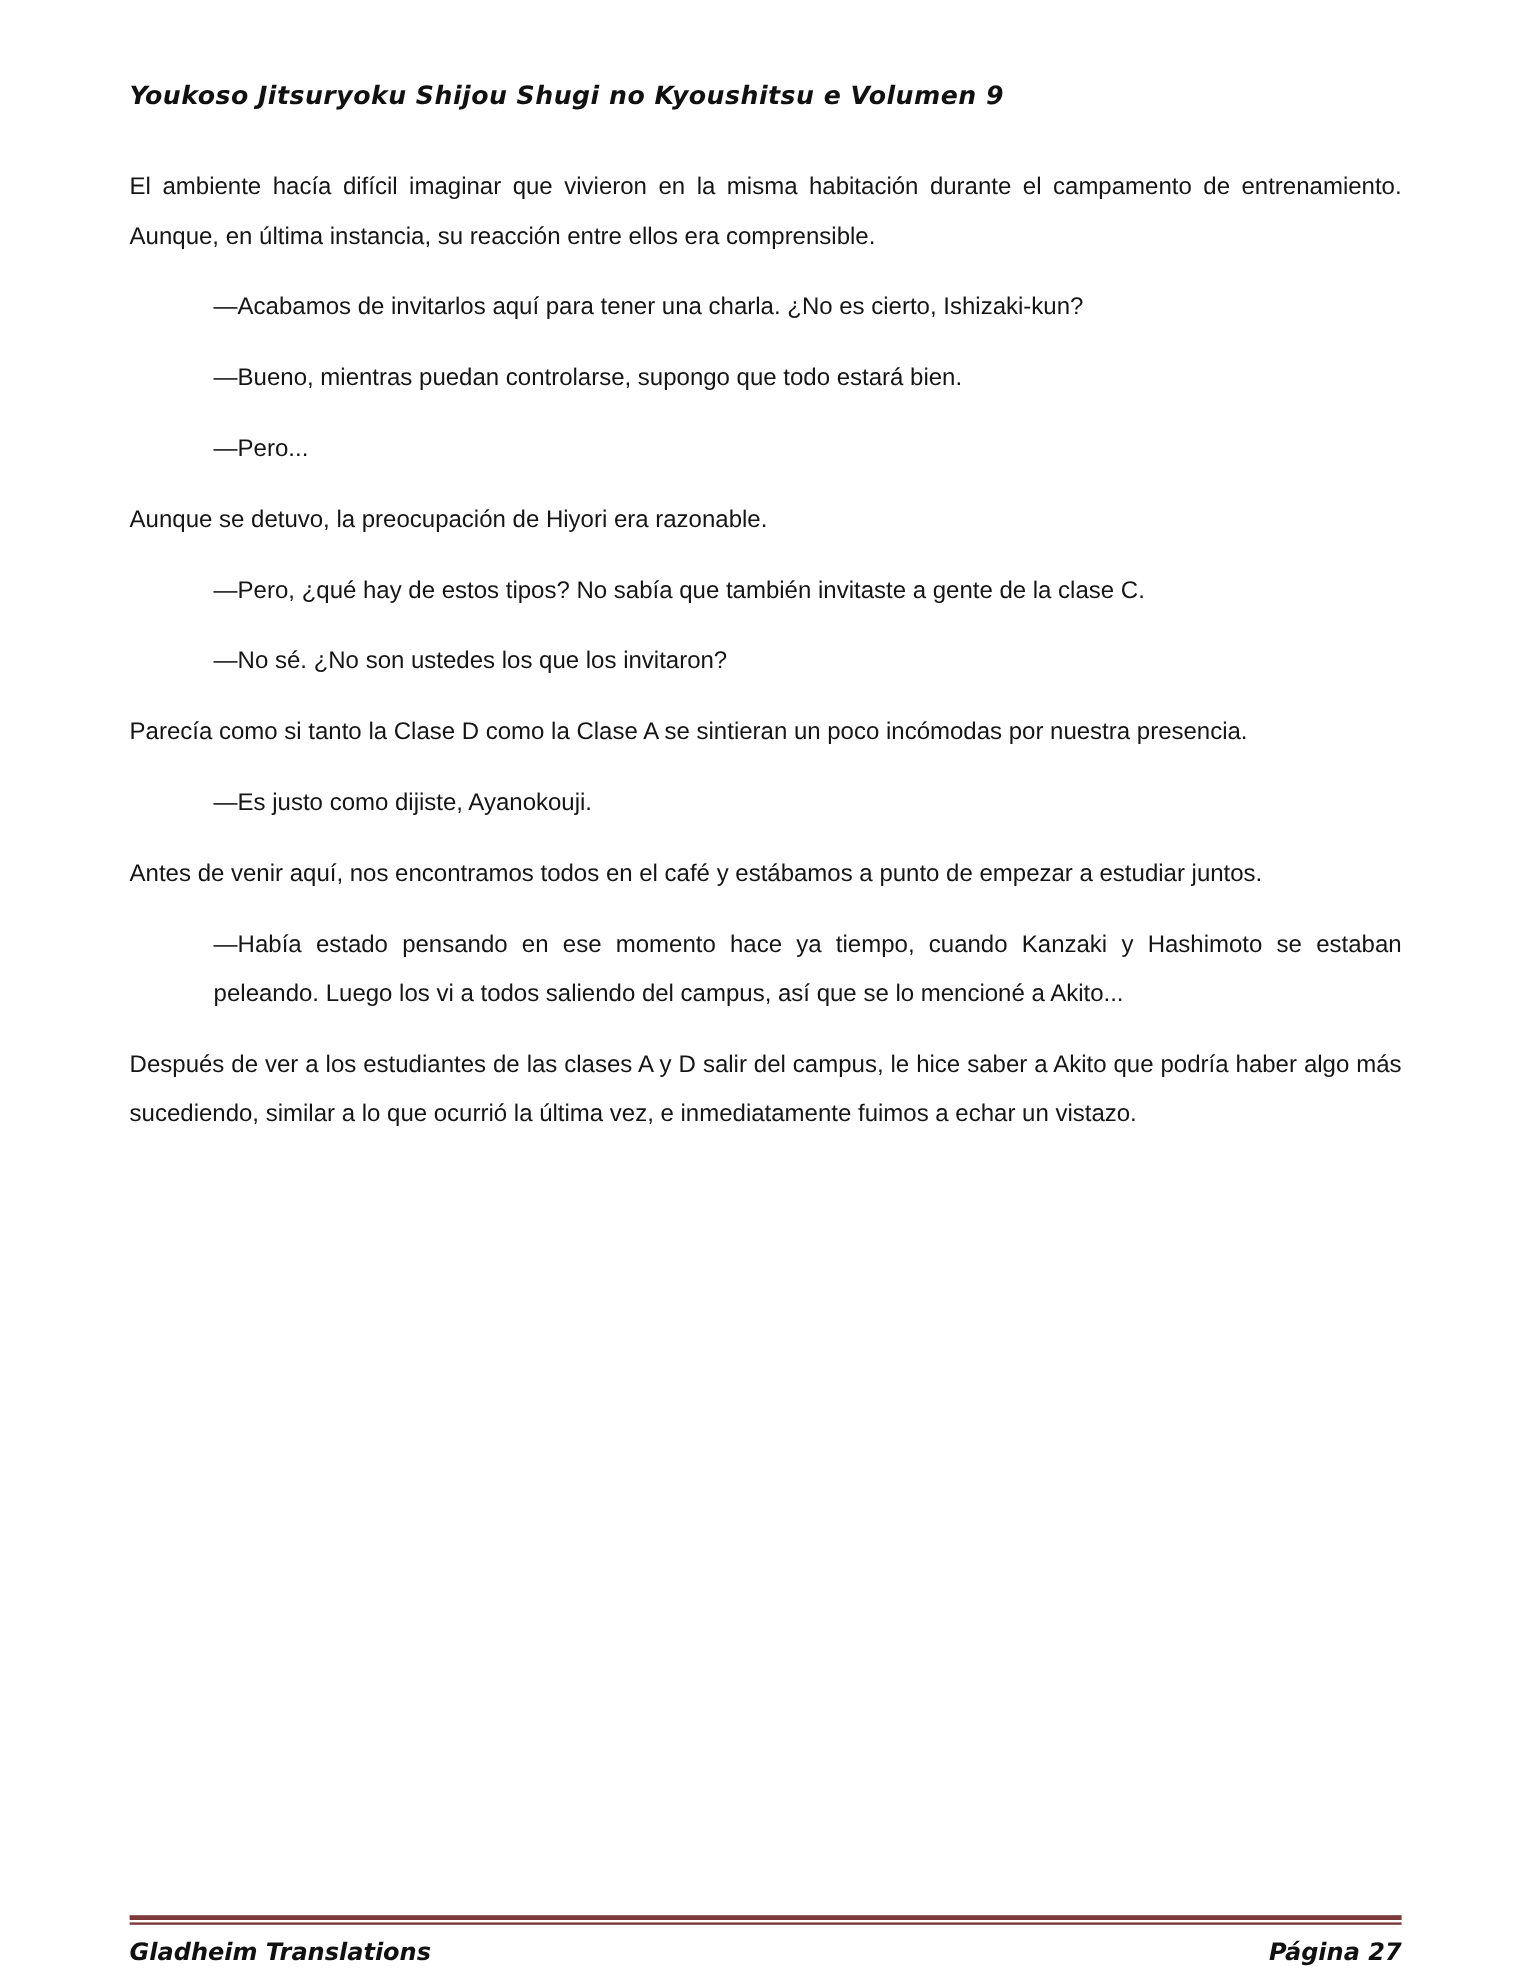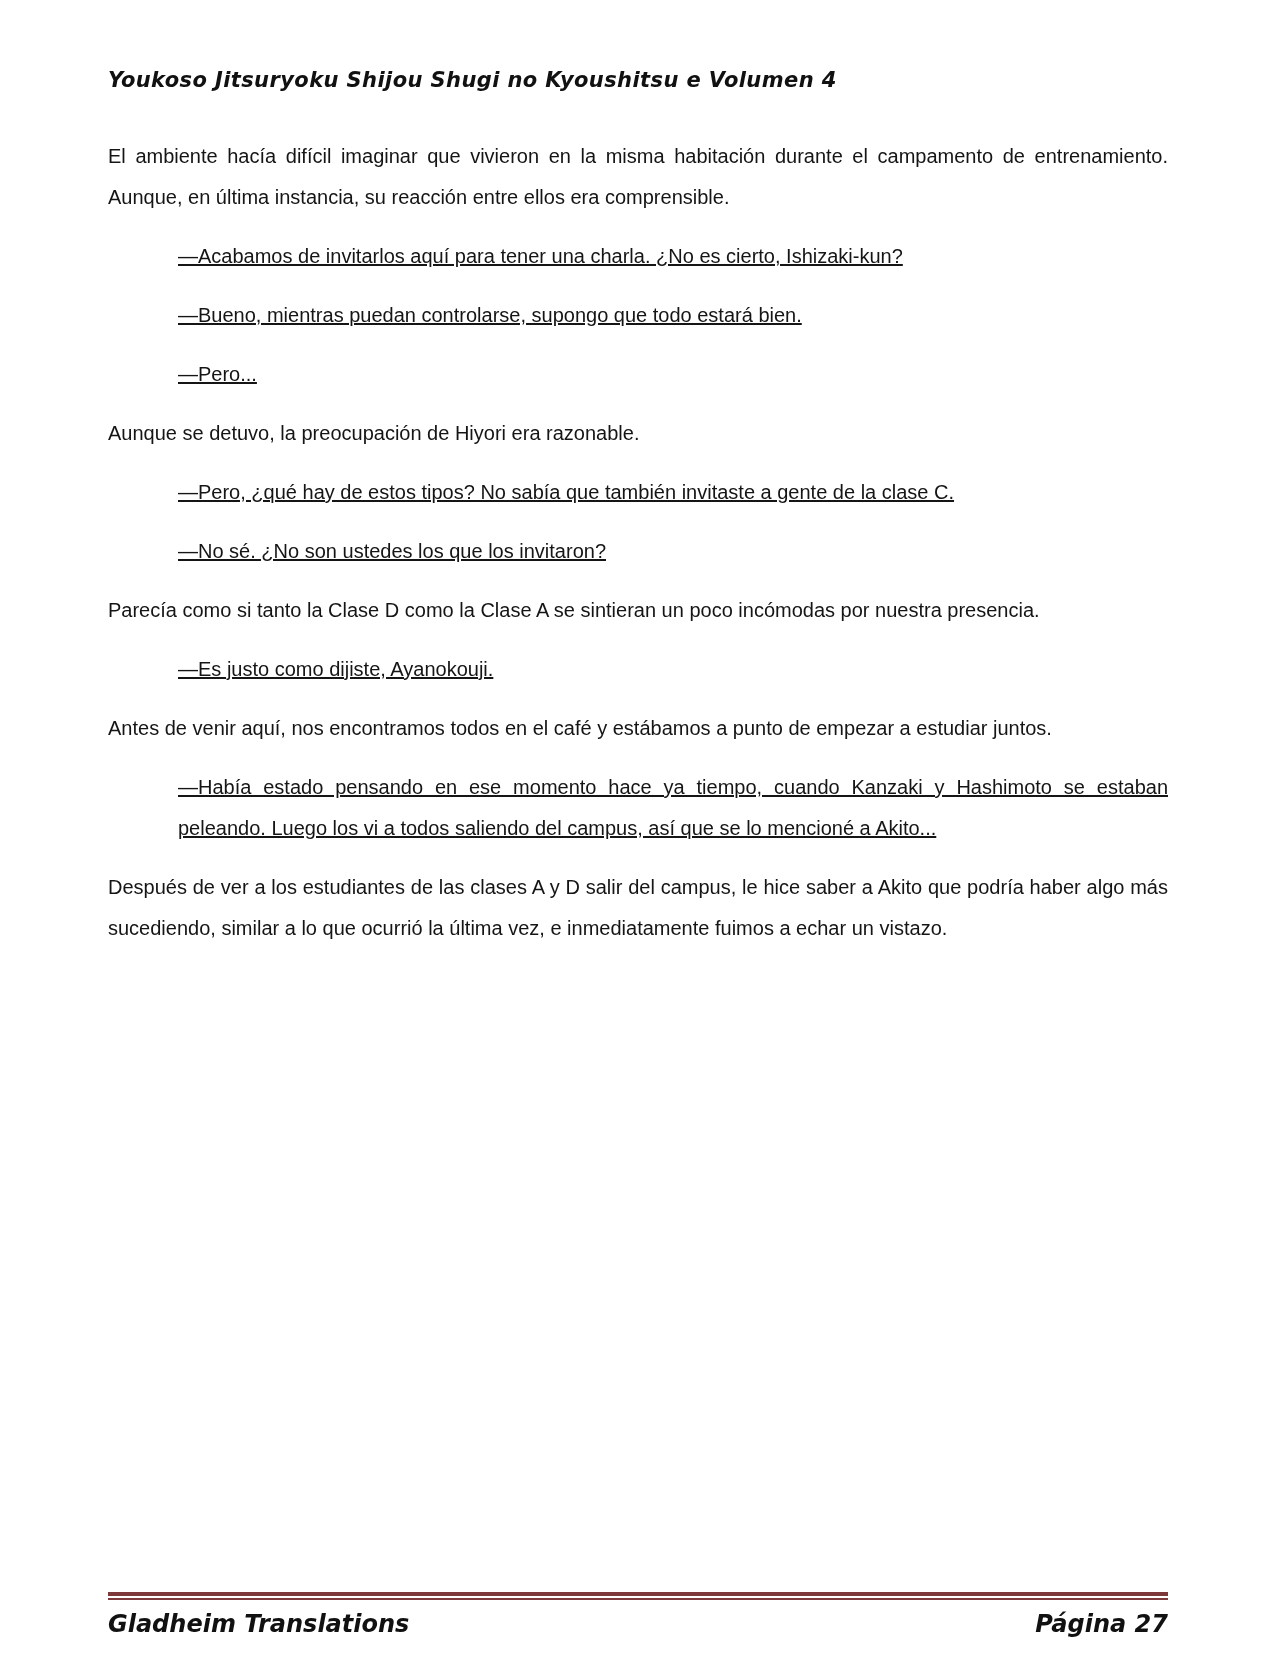--- a/index.html
+++ b/index.html
@@ -32,21 +32,20 @@
     font-size: 20px;
     line-height: 41px;
     text-align: justify;
     color: #151515;
   }
   .body-text p.para {
     margin: 0 0 18px 0;
   }
   .body-text p.dialogue {
     margin-left: 70px;
-    text-decoration: underline;
   }
   footer.doc-footer {
     position: absolute;
     left: 108px;
     right: 112px;
     bottom: 18px;
   }
   .rule-thick {
     height: 4px;
     background: #7e3a3a;
@@ -57,31 +56,31 @@
     margin-top: 2px;
   }
   .footer-row {
     display: flex;
     justify-content: space-between;
     align-items: baseline;
     margin-top: 10px;
     font-family: "DejaVu Sans", "Liberation Sans", sans-serif;
     font-weight: bold;
     font-style: italic;
-    font-size: 24px;
+    font-size: 20px;
     color: #111111;
   }
 </style>
 </head>
 <body>
 
 <div class="page">
 
   <header class="doc-header">
-    <span>Youkoso Jitsuryoku Shijou Shugi no Kyoushitsu e Volumen 4</span>
+    <span>Youkoso Jitsuryoku Shijou Shugi no Kyoushitsu e Volumen 9</span>
   </header>
 
   <main>
     <div class="body-text" id="paragraphs">
         <p class="para">El ambiente hacía difícil imaginar que vivieron en la misma habitación durante el campamento de entrenamiento. Aunque, en última instancia, su reacción entre ellos era comprensible.</p>
         <p class="para dialogue">—Acabamos de invitarlos aquí para tener una charla. ¿No es cierto, Ishizaki-kun?</p>
         <p class="para dialogue">—Bueno, mientras puedan controlarse, supongo que todo estará bien.</p>
         <p class="para dialogue">—Pero...</p>
         <p class="para">Aunque se detuvo, la preocupación de Hiyori era razonable.</p>
         <p class="para dialogue">—Pero, ¿qué hay de estos tipos? No sabía que también invitaste a gente de la clase C.</p>

